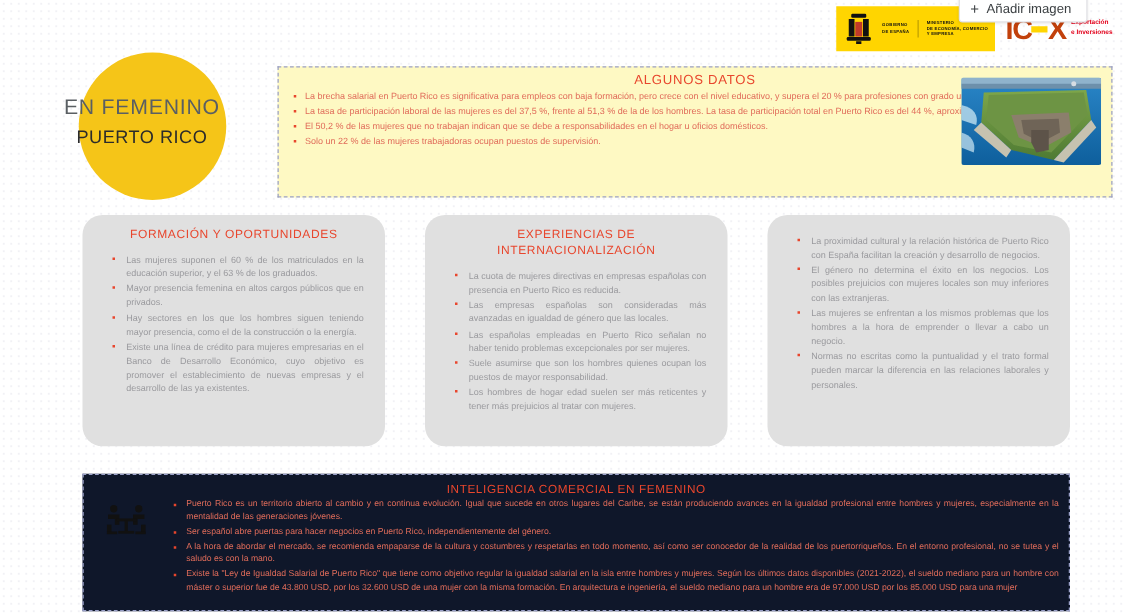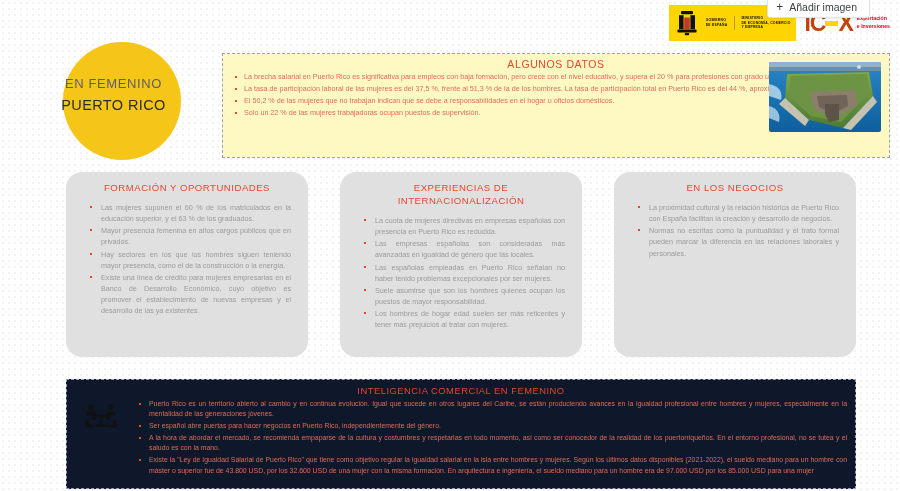--- a/index.html
+++ b/index.html
@@ -81,21 +81,21 @@
   }
   .title-wrap{
     position:absolute; left:6px; top:72px; width:215px;
     text-align:center; z-index:3;
   }
   .t-main{
     font-weight:700; font-size:17px; color:#c0392b; letter-spacing:.2px;
     line-height:1.1; white-space:nowrap;
   }
   .t-sub{
-    font-size:13px; color:#5a5f63; letter-spacing:.6px; margin-top:4px;
+    font-size:17px; color:#5a5f63; letter-spacing:.6px; margin-top:4px;
   }
   .t-loc{
     font-size:14.5px; color:#2b2b2b; letter-spacing:.4px; margin-top:6px;
   }
 
   
   .head-box{
     position:absolute; left:222px; top:53px; width:668px; height:105px;
     border:1px dashed #9aa0c8;
     background:#fef9c3;
@@ -263,23 +263,24 @@
     <ul>
       <li>La cuota de mujeres directivas en empresas españolas con presencia en Puerto Rico es reducida.</li>
       <li>Las empresas españolas son consideradas más avanzadas en igualdad de género que las locales.</li>
       <li>Las españolas empleadas en Puerto Rico señalan no haber tenido problemas excepcionales por ser mujeres.</li>
       <li>Suele asumirse que son los hombres quienes ocupan los puestos de mayor responsabilidad.</li>
       <li>Los hombres de hogar edad suelen ser más reticentes y tener más prejuicios al tratar con mujeres.</li>
     </ul>
   </div>
 
   <div class="col">
-    <div class="col-title">EN LOS NEGOCIOS</div>
     <ul>
       <li>La proximidad cultural y la relación histórica de Puerto Rico con España facilitan la creación y desarrollo de negocios.</li>
+      <li>El género no determina el éxito en los negocios. Los posibles prejuicios con mujeres locales son muy inferiores con las extranjeras.</li>
+      <li>Las mujeres se enfrentan a los mismos problemas que los hombres a la hora de emprender o llevar a cabo un negocio.</li>
       <li>Normas no escritas como la puntualidad y el trato formal pueden marcar la diferencia en las relaciones laborales y personales.</li>
     </ul>
   </div>
 </div>
 
 <div class="foot-box">
   <div class="foot-title">INTELIGENCIA COMERCIAL EN FEMENINO</div>
   <div class="foot-body">
     <div class="foot-icon">
       <svg viewBox="0 0 44 30" width="40" height="28">

